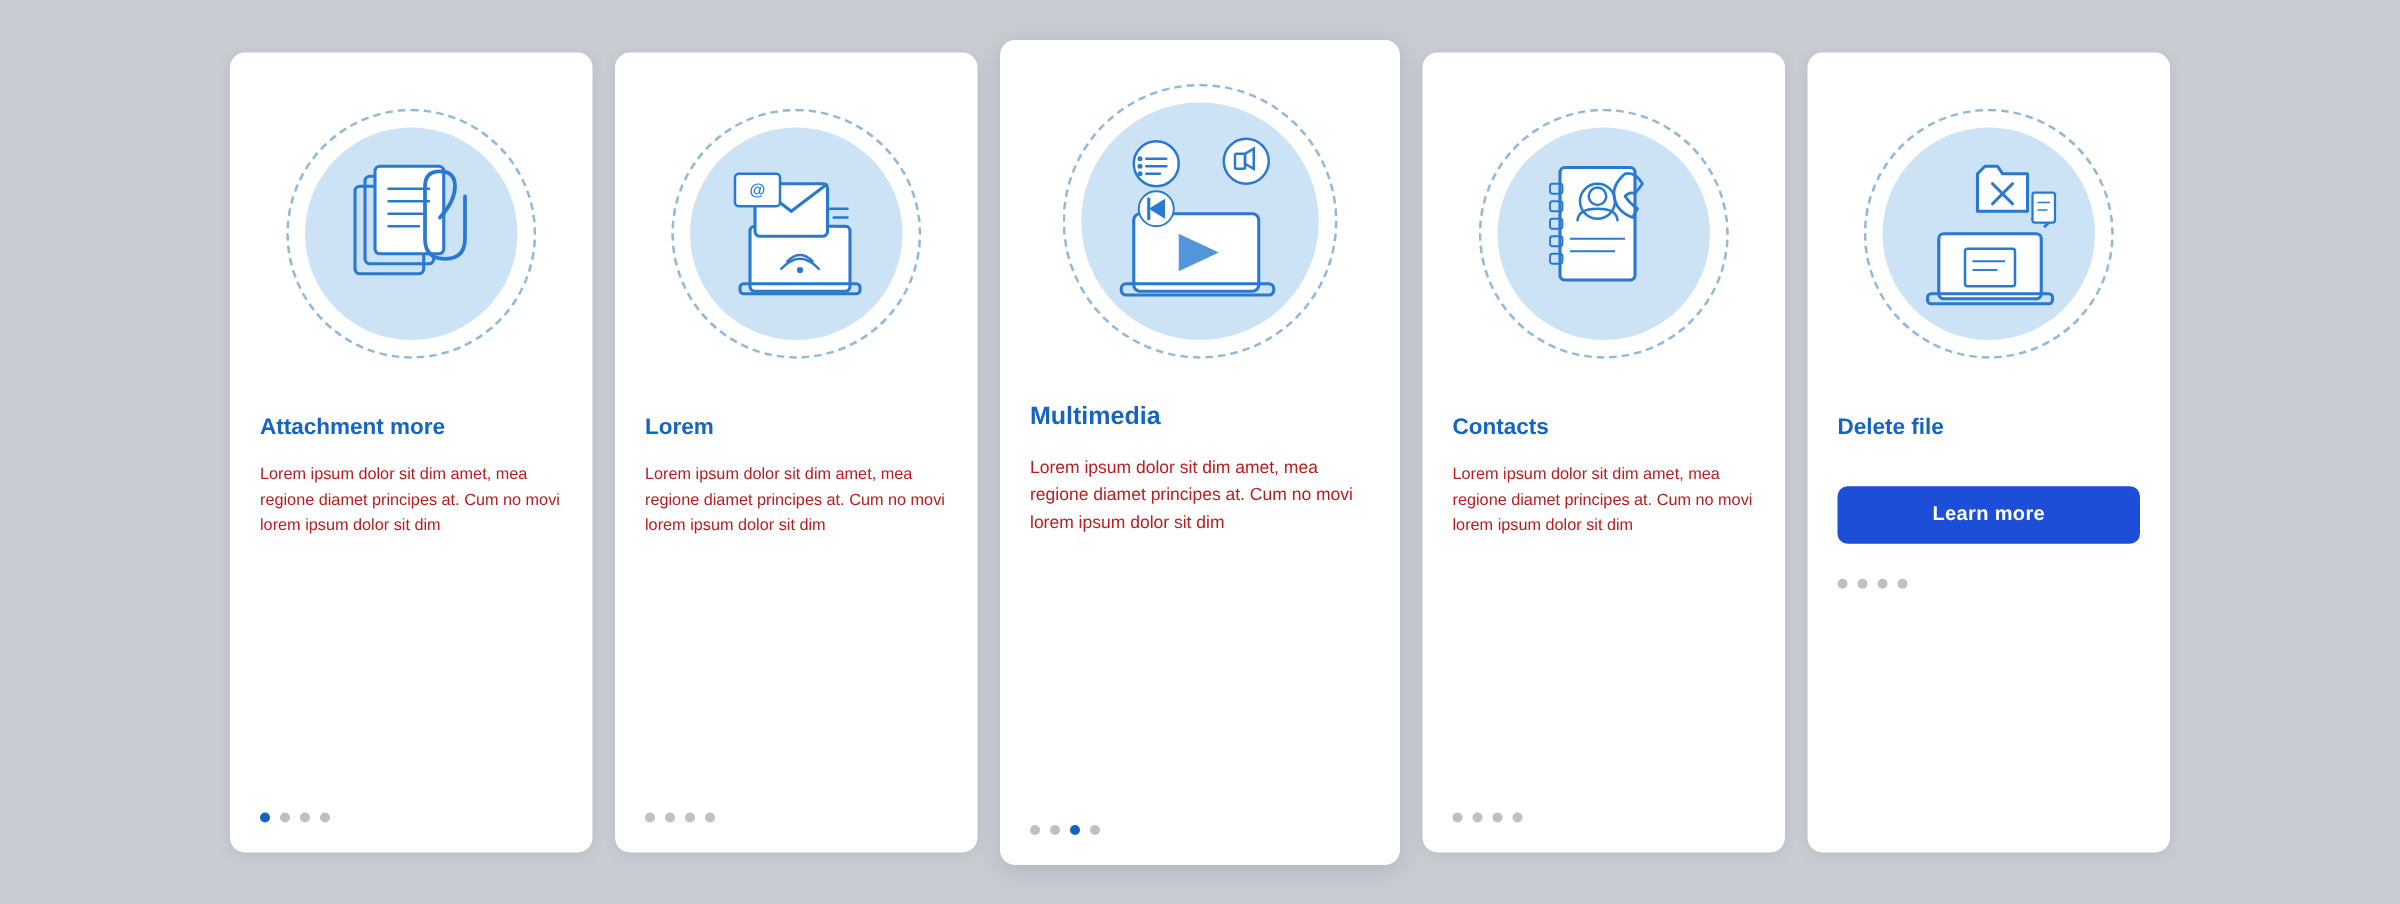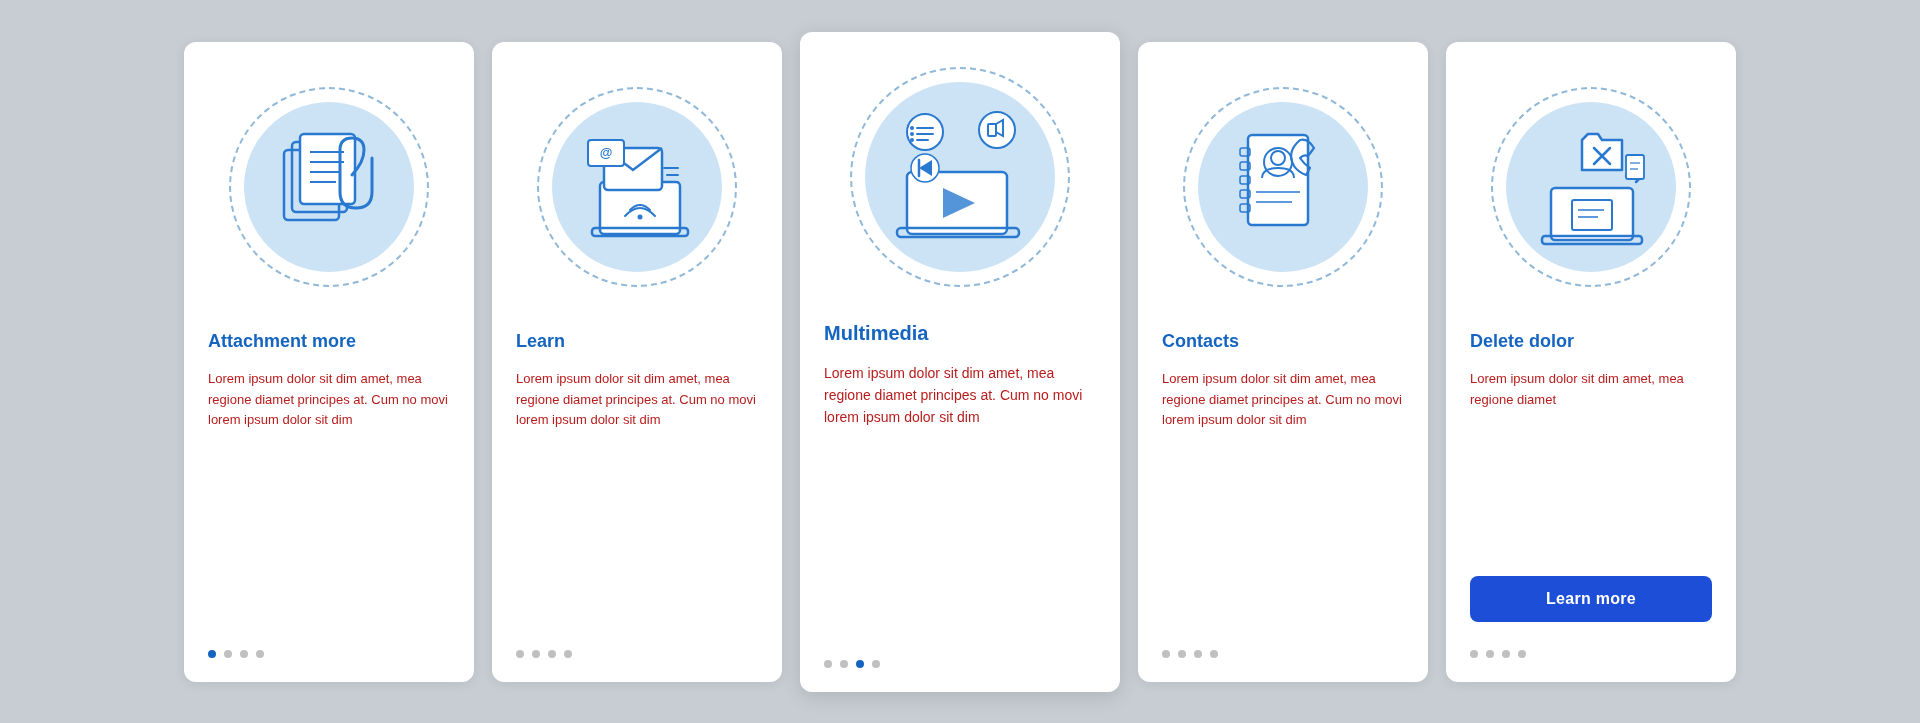--- a/index.html
+++ b/index.html
@@ -202,21 +202,21 @@
 
           <rect x="16" y="20" width="36" height="26" rx="3" fill="white" stroke="#2979d0" stroke-width="2"></rect>
           <text x="34" y="37" text-anchor="middle" fill="#2979d0" font-size="13" font-weight="bold">@</text>
 
           <line x1="92" y1="48" x2="106" y2="48" stroke="#2979d0" stroke-width="2" stroke-linecap="round"></line>
           <line x1="95" y1="55" x2="106" y2="55" stroke="#2979d0" stroke-width="2" stroke-linecap="round"></line>
           <line x1="98" y1="62" x2="106" y2="62" stroke="#2979d0" stroke-width="2" stroke-linecap="round"></line>
         </svg>
       </div>
     </div>
-    <div class="card-title">Learn</div>
+    <div class="card-title">Lorem</div>
     <div class="card-body">Lorem ipsum dolor sit dim amet, mea regione diamet principes at. Cum no movi lorem ipsum dolor sit dim</div>
     <div class="dots-row">
       <div class="dot"></div>
       <div class="dot"></div>
       <div class="dot"></div>
       <div class="dot"></div>
     </div>
   </div>
 
   <div class="card featured">
@@ -316,22 +316,21 @@
 
           <line x1="100" y1="56" x2="116" y2="56" stroke="#2979d0" stroke-width="2.5" stroke-linecap="round"></line>
           <polyline points="110,50 116,56 110,62" fill="none" stroke="#2979d0" stroke-width="2.5" stroke-linecap="round" stroke-linejoin="round"></polyline>
 
           <rect x="100" y="35" width="18" height="24" rx="2" fill="white" stroke="#2979d0" stroke-width="1.8"></rect>
           <line x1="104" y1="43" x2="114" y2="43" stroke="#2979d0" stroke-width="1.2"></line>
           <line x1="104" y1="49" x2="112" y2="49" stroke="#2979d0" stroke-width="1.2"></line>
         </svg>
       </div>
     </div>
-    <div class="card-title">Delete dolor</div>
-    <div class="card-body">Lorem ipsum dolor sit dim amet, mea regione diamet</div>
+    <div class="card-title">Delete file</div>
     <button class="learn-more-btn">Learn more</button>
     <div class="dots-row">
       <div class="dot"></div>
       <div class="dot"></div>
       <div class="dot"></div>
       <div class="dot"></div>
     </div>
   </div>
 
 </div>

